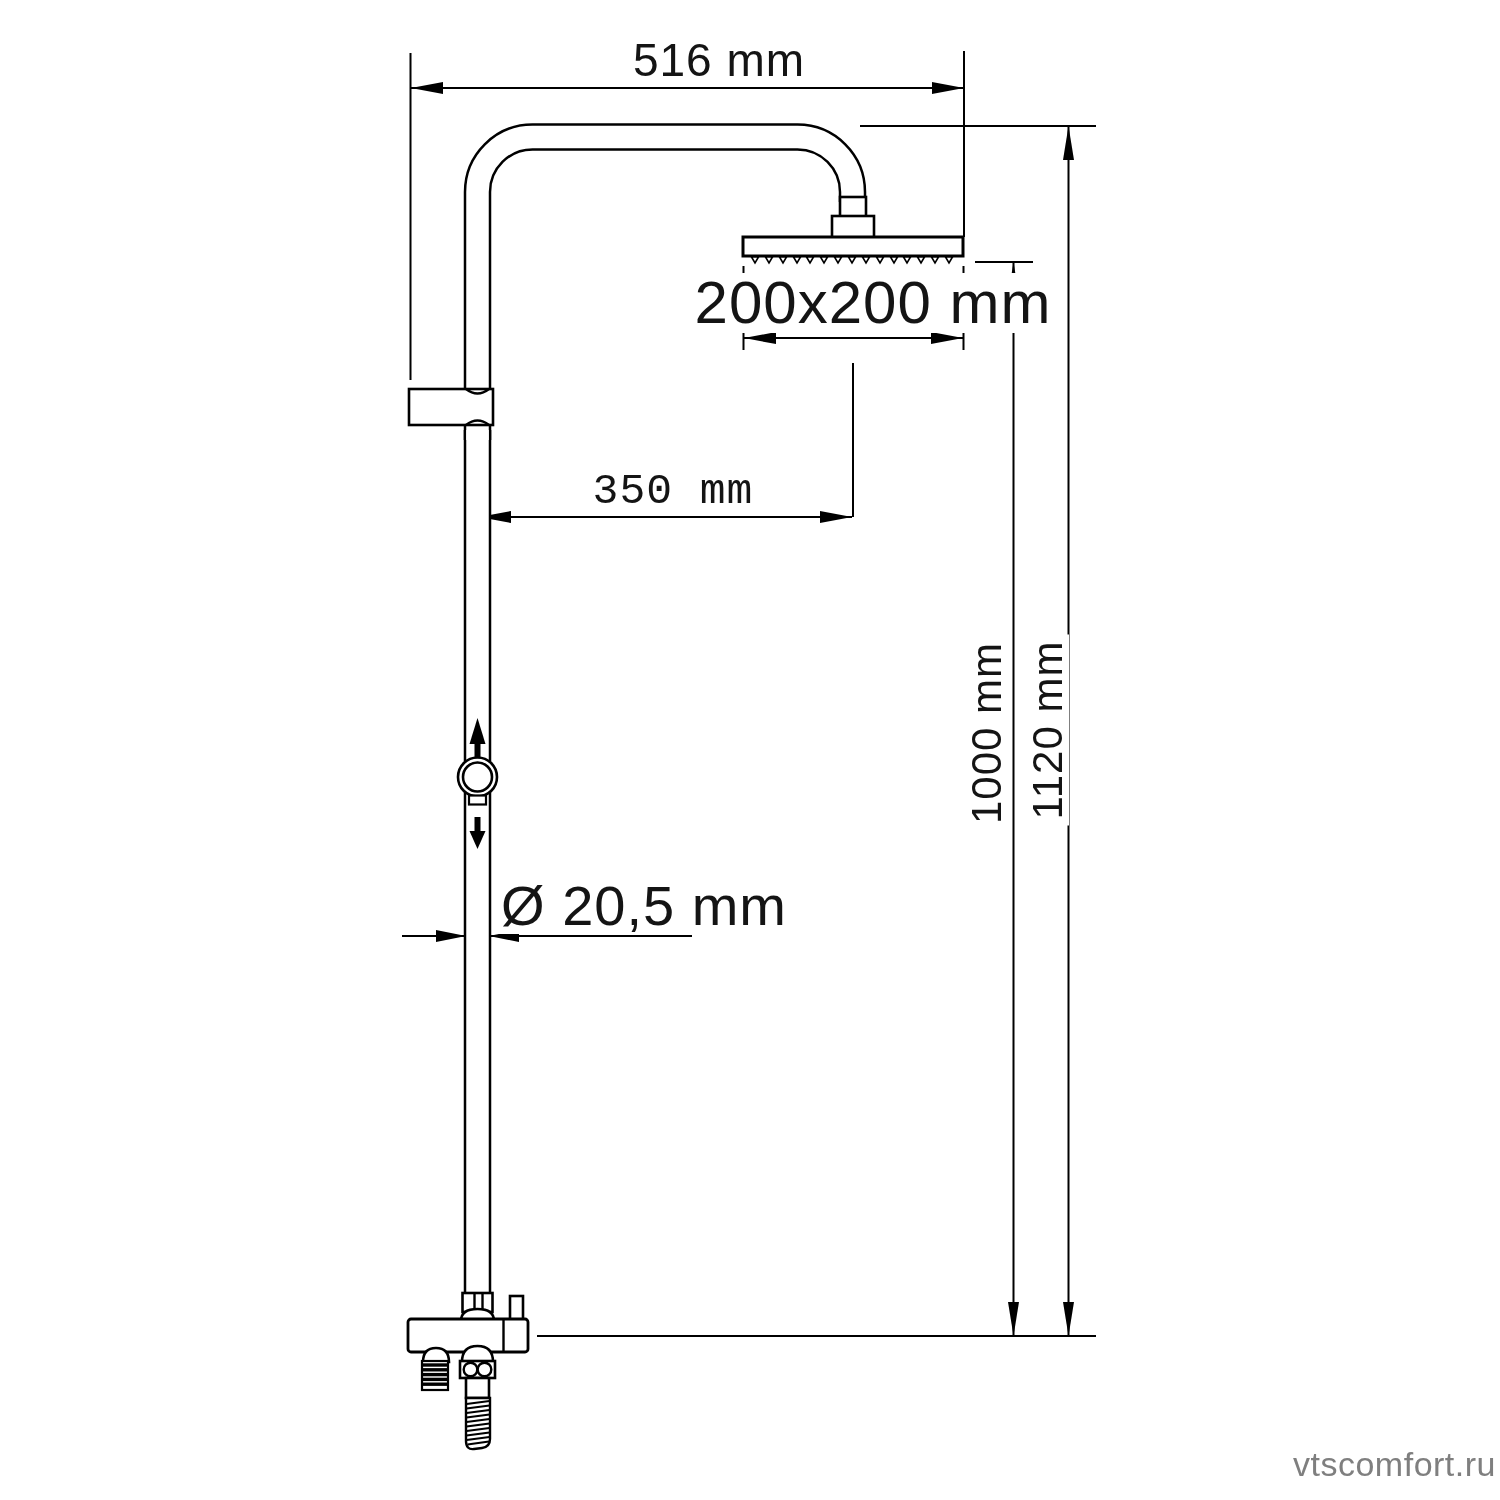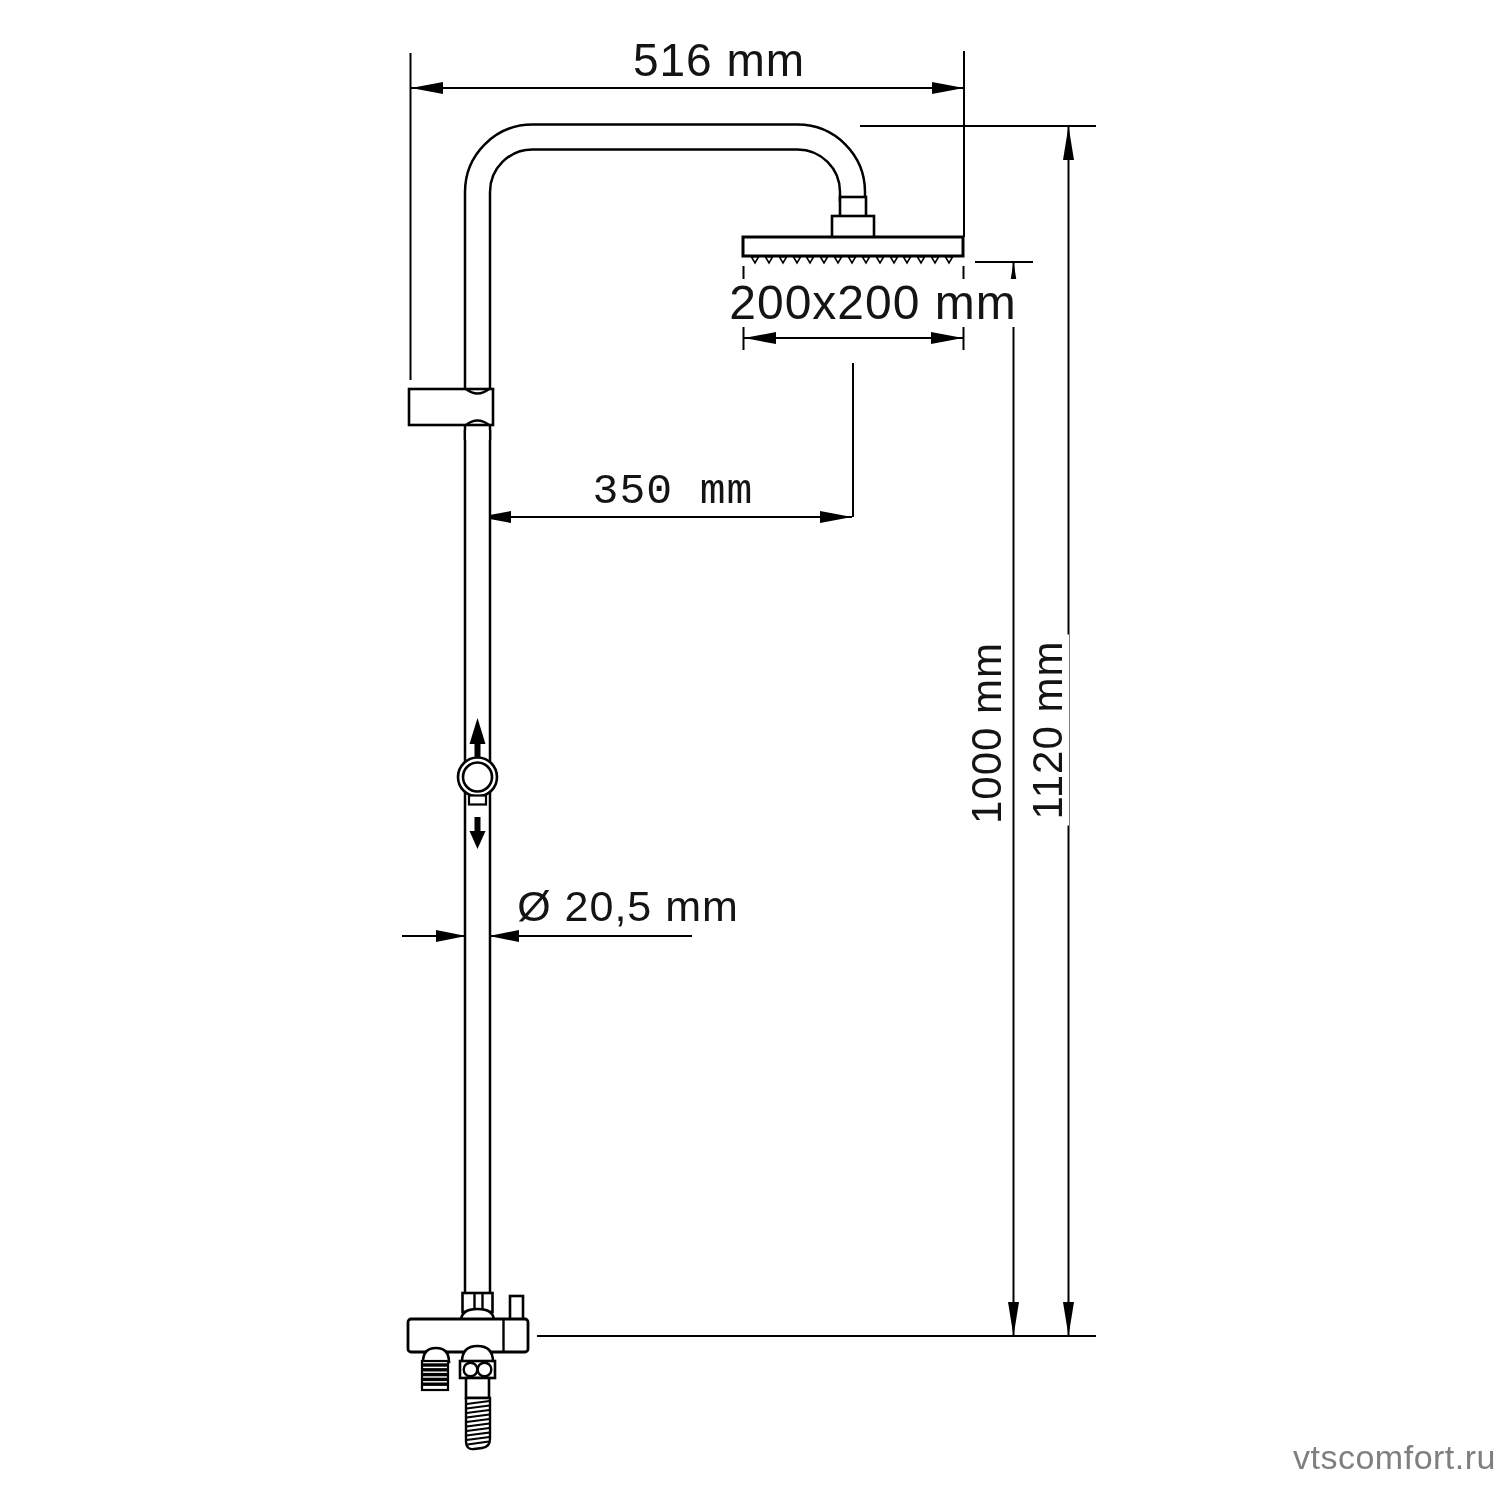--- a/index.html
+++ b/index.html
@@ -4,26 +4,26 @@
 <style>
   html,body{margin:0;padding:0;background:#ffffff;}
   .page{position:relative;width:1500px;height:1500px;background:#fff;overflow:hidden;
         font-family:"Liberation Sans",sans-serif;}
   .drawing-svg{position:absolute;left:0;top:0;}
   .dim-label{position:absolute;transform:translate(-50%,-50%);color:#141414;
              background:#fff;padding:0 6px;white-space:nowrap;line-height:1;
              letter-spacing:1px;}
   .dim-label.vertical{transform:translate(-50%,-50%) rotate(-90deg);}
   .lbl-516{left:719px;top:60px;font-size:46px;}
-  .lbl-200{left:873px;top:303px;font-size:48px;}
+  .lbl-200{left:873px;top:303px;font-size:60px;}
   .lbl-350{left:673px;top:491px;font-size:43px;font-family:Liberation Mono, monospace;}
-  .lbl-dia{left:628px;top:906px;font-size:43px;}
+  .lbl-dia{left:644px;top:906px;font-size:56px;}
   .lbl-1000{left:987px;top:733px;font-size:42px;}
   .lbl-1120{left:1048px;top:730px;font-size:42px;}
-  .watermark{position:absolute;right:4px;bottom:23px;font-size:34px;color:#7f7f7f;
+  .watermark{position:absolute;right:4px;bottom:16px;font-size:34px;color:#7f7f7f;
              letter-spacing:0.5px;text-align:right;}
 </style>
 </head>
 <body>
 
 <div class="page">
 
 <svg class="drawing-svg" width="1500" height="1500" viewBox="0 0 1500 1500">
 
   <g stroke="#000" stroke-width="2" fill="none">

